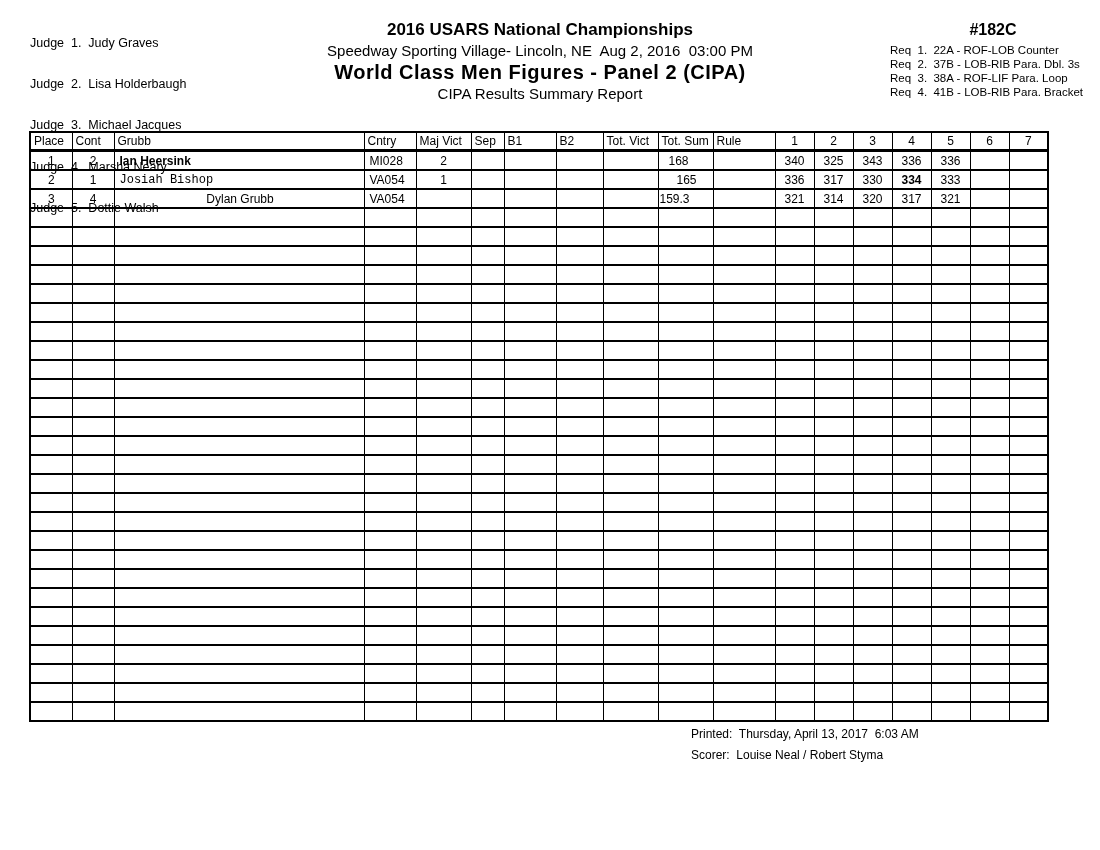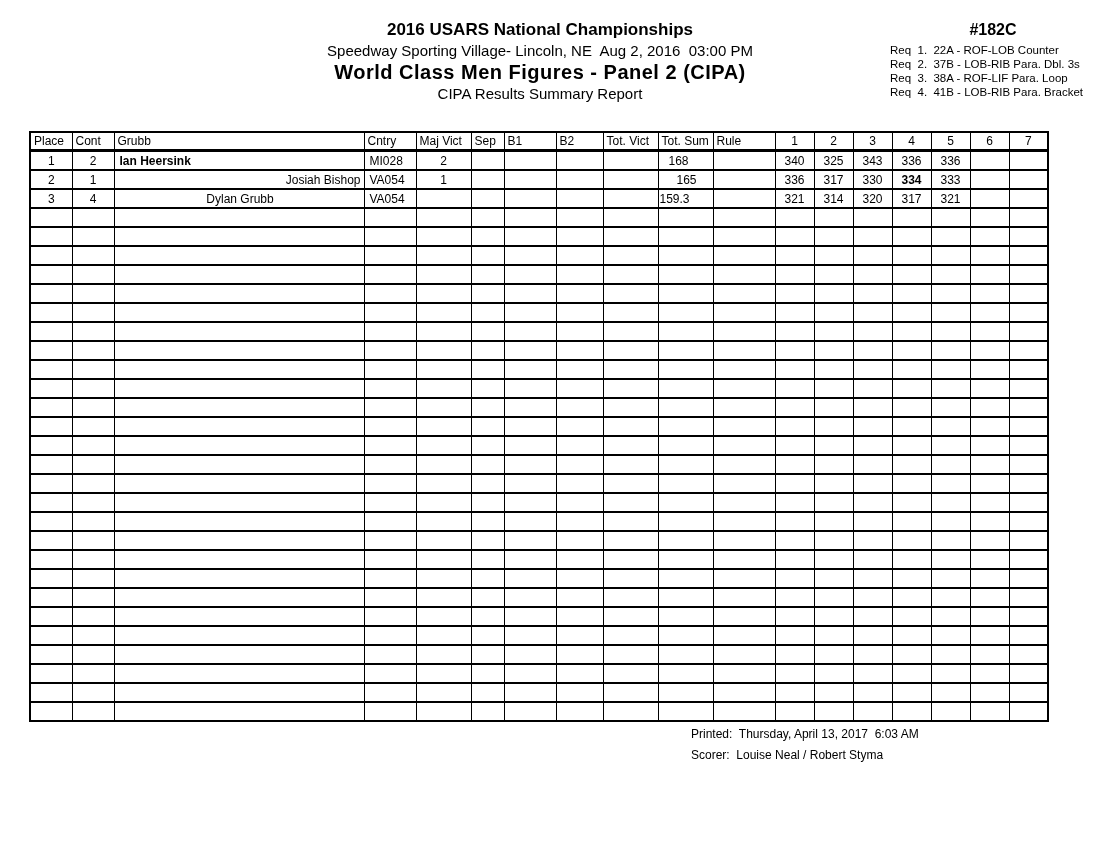--- a/index.html
+++ b/index.html
@@ -89,20 +89,27 @@
     line-height: 14px;
   }
   .footer-printed { top: 727px; }
   .footer-scorer  { top: 748px; }
 </style>
 </head>
 <body>
 
 <div class="page">
 
+  <div class="judges pre">
+    <div>Judge  1.  Judy Graves</div>
+    <div>Judge  2.  Lisa Holderbaugh</div>
+    <div>Judge  3.  Michael Jacques</div>
+    <div>Judge  4.  Marsha Neary</div>
+    <div>Judge  5.  Dottie Walsh</div>
+  </div>
 
   <div class="center-block">
     <div class="t1 pre">2016 USARS National Championships</div>
     <div class="t2 pre">Speedway Sporting Village- Lincoln, NE  Aug 2, 2016  03:00 PM</div>
     <div class="t3 pre">World Class Men Figures - Panel 2 (CIPA)</div>
     <div class="t4 pre">CIPA Results Summary Report</div>
   </div>
 
   <div class="right-block">
     <div class="event-number">#182C</div>
@@ -172,21 +179,21 @@
           <td style="text-align: center;">325</td>
           <td style="text-align: center;">343</td>
           <td style="text-align: center;">336</td>
           <td style="text-align: center;">336</td>
           <td style="text-align: center;"></td>
           <td style="text-align: center;"></td>
         </tr>
         <tr>
           <td style="text-align: center;">2</td>
           <td style="text-align: center;">1</td>
-          <td style="text-align: right; padding-left: 5px;">Josiah Bishop</td>
+          <td style="text-align: left; padding-left: 5px; font-family: Liberation Mono, monospace;">Josiah Bishop</td>
           <td style="text-align: left; padding-left: 5px;">VA054</td>
           <td style="text-align: center;">1</td>
           <td style="text-align: left;"></td>
           <td style="text-align: left;"></td>
           <td style="text-align: left;"></td>
           <td style="text-align: left;"></td>
           <td style="text-align: left; padding-left: 18px;">165</td>
           <td style="text-align: left;"></td>
           <td style="text-align: center;">336</td>
           <td style="text-align: center;">317</td>

